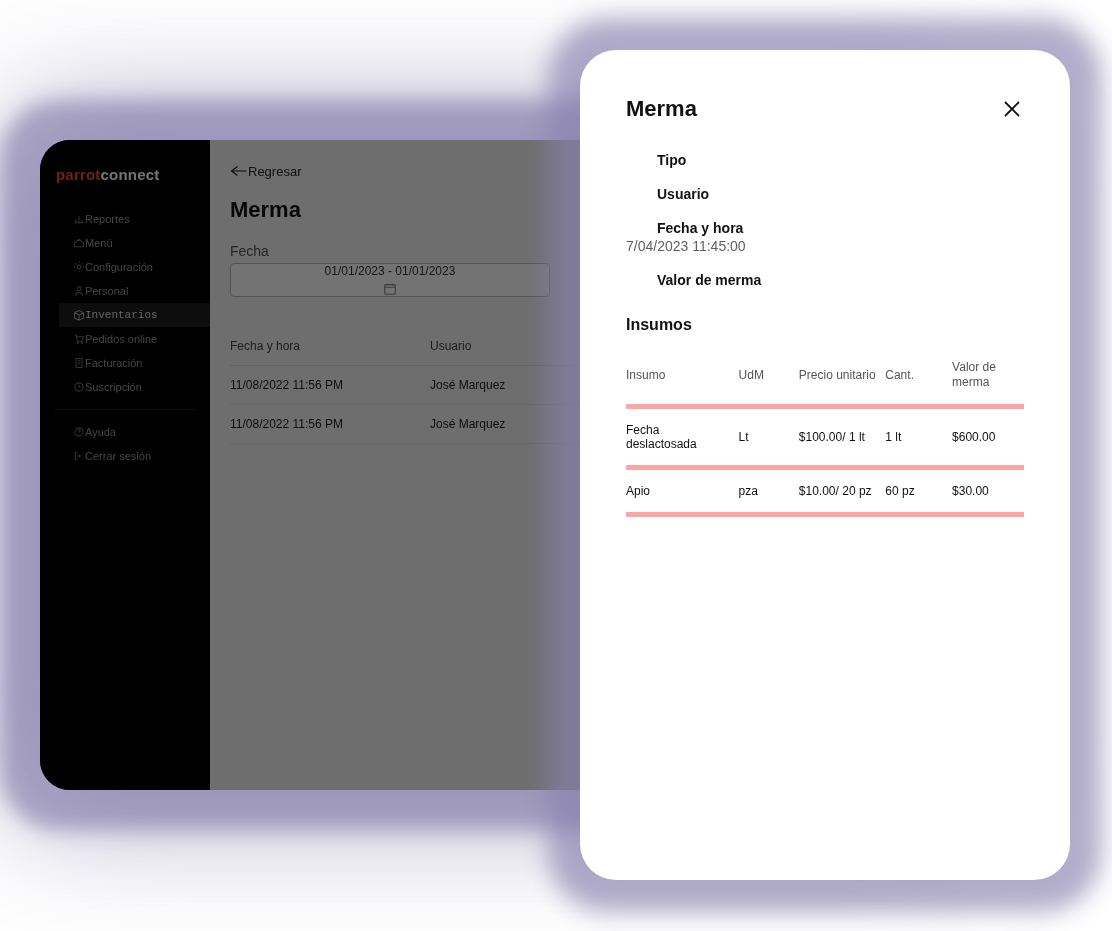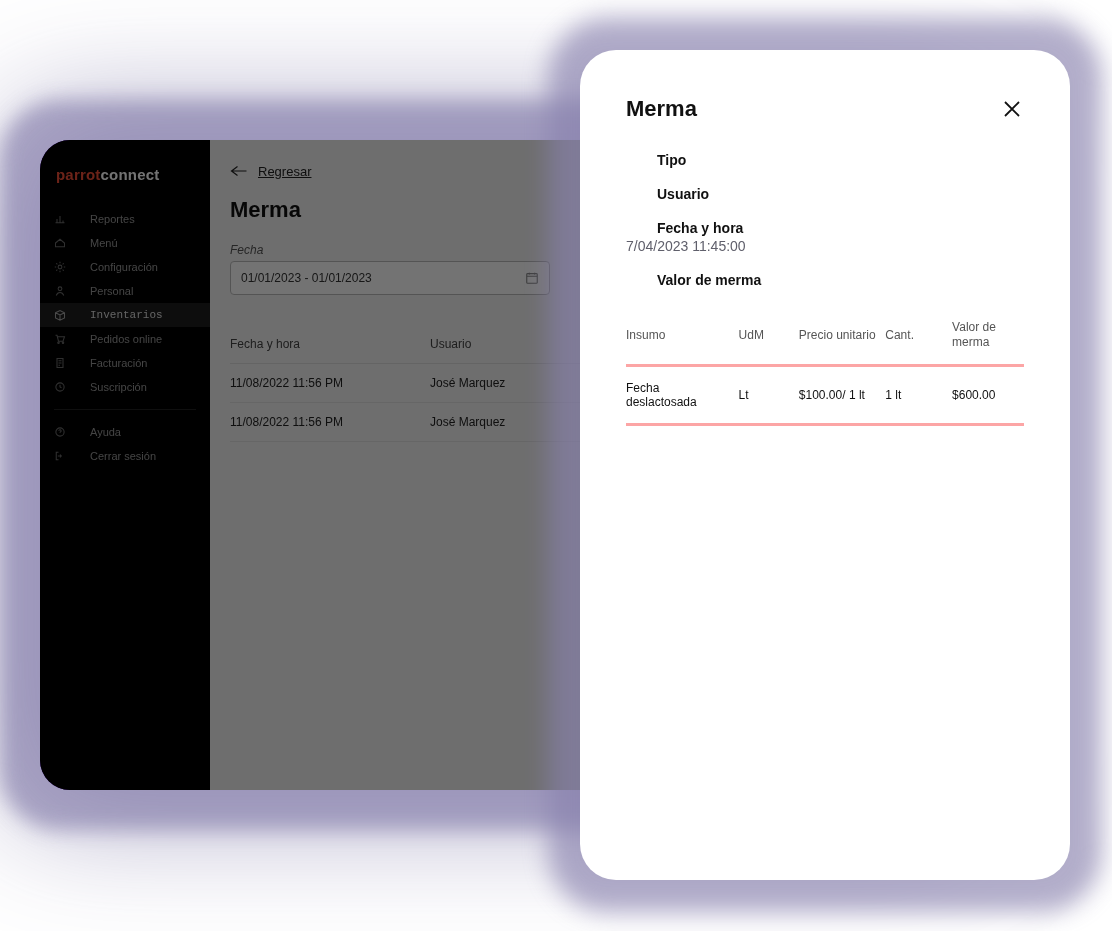--- a/index.html
+++ b/index.html
@@ -57,25 +57,26 @@
     padding: 26px 16px 24px;
     font-size: 15px;
     font-weight: 600;
     letter-spacing: .2px;
   }
   .brand .p1 { color: #f04e37; }
   .brand .p2 { color: #fff; }
   .nav-item {
     display: flex;
     align-items: center;
-    gap: 24px;
+    gap: 0;
     padding: 6px 14px;
     color: #9a9a9a;
     font-size: 11px;
     cursor: pointer;
+    margin-left: 19px;
   }
   .nav-item.active { background: #1d1d1d; color: #ddd; font-family: Liberation Mono, monospace; }
   .nav-item .ico {
     width: 12px; height: 12px;
     display: inline-flex; align-items: center; justify-content: center;
     opacity: .7;
   }
   .nav-sep {
     height: 1px;
     background: #222;
@@ -85,53 +86,51 @@
   .main {
     position: absolute;
     left: 170px; right: 0; top: 0; bottom: 0;
     background: #f4f4f4;
     z-index: 1;
     padding: 0 20px;
   }
   .back-link {
     display: flex;
     align-items: flex-start;
-    gap: 10px;
     padding: 24px 0 18px;
     font-size: 13px;
     color: #222;
     cursor: pointer;
-    text-decoration: underline;
   }
   .back-link svg { width: 18px; height: 14px; }
   .main-title {
     font-size: 22px;
     font-weight: 600;
     color: #111;
     margin-bottom: 20px;
   }
   .field-label {
-    font-size: 12px;
+    font-size: 14px;
     color: #555;
     margin-bottom: 4px;
-    font-style: italic;
   }
   .date-input {
     width: 320px;
     height: 34px;
     border: 1px solid #bbb;
     border-radius: 4px;
     background: #fff;
     display: flex;
     align-items: center;
     justify-content: space-between;
     padding: 0 10px;
     font-size: 12px;
     color: #333;
     cursor: pointer;
+    flex-direction: column;
   }
   .date-input svg { width: 14px; height: 14px; opacity: .7; }
 
   .table {
     margin-top: 30px;
     font-size: 12px;
     color: #222;
   }
   .thead, .trow {
     display: flex;
@@ -204,21 +203,21 @@
     margin-bottom: 12px;
   }
 
   .ins-table { width: 100%; font-size: 12px; color: #111; }
   .ins-head, .ins-row {
     display: grid;
     grid-template-columns: 1.6fr 0.8fr 1.2fr 0.9fr 1.1fr;
     column-gap: 8px;
     align-items: center;
     padding: 14px 0;
-    border-bottom: 3px solid #fca5a5;
+    border-bottom: 5px solid #fca5a5;
   }
   .ins-head { color: #555; font-size: 12px; }
   .ins-head div { line-height: 1.25; }
 
 </style>
 </head>
 <body>
 
 <div class="back-wrap">
   <div class="back-shadow"></div>
@@ -380,32 +379,40 @@
       <div class="meta-label">Usuario</div>
     </div>
     <div class="meta-block">
       <div class="meta-label">Fecha y hora</div>
       <div class="meta-value">7/04/2023 11:45:00</div>
     </div>
     <div class="meta-block">
       <div class="meta-label">Valor de merma</div>
     </div>
 
+    <div class="section-title">Insumos</div>
 
     <div class="ins-table">
       <div class="ins-head">
         <div>Insumo</div>
         <div>UdM</div>
         <div>Precio unitario</div>
         <div>Cant.</div>
         <div>Valor de merma</div>
       </div>
       <div class="ins-row">
         <div>Fecha deslactosada</div>
         <div>Lt</div>
         <div>$100.00/ 1 lt</div>
         <div>1 lt</div>
         <div>$600.00</div>
       </div>
+      <div class="ins-row">
+        <div>Apio</div>
+        <div>pza</div>
+        <div>$10.00/ 20 pz</div>
+        <div>60 pz</div>
+        <div>$30.00</div>
+      </div>
     </div>
 
   </div>
 </div>
 
 </body></html>

